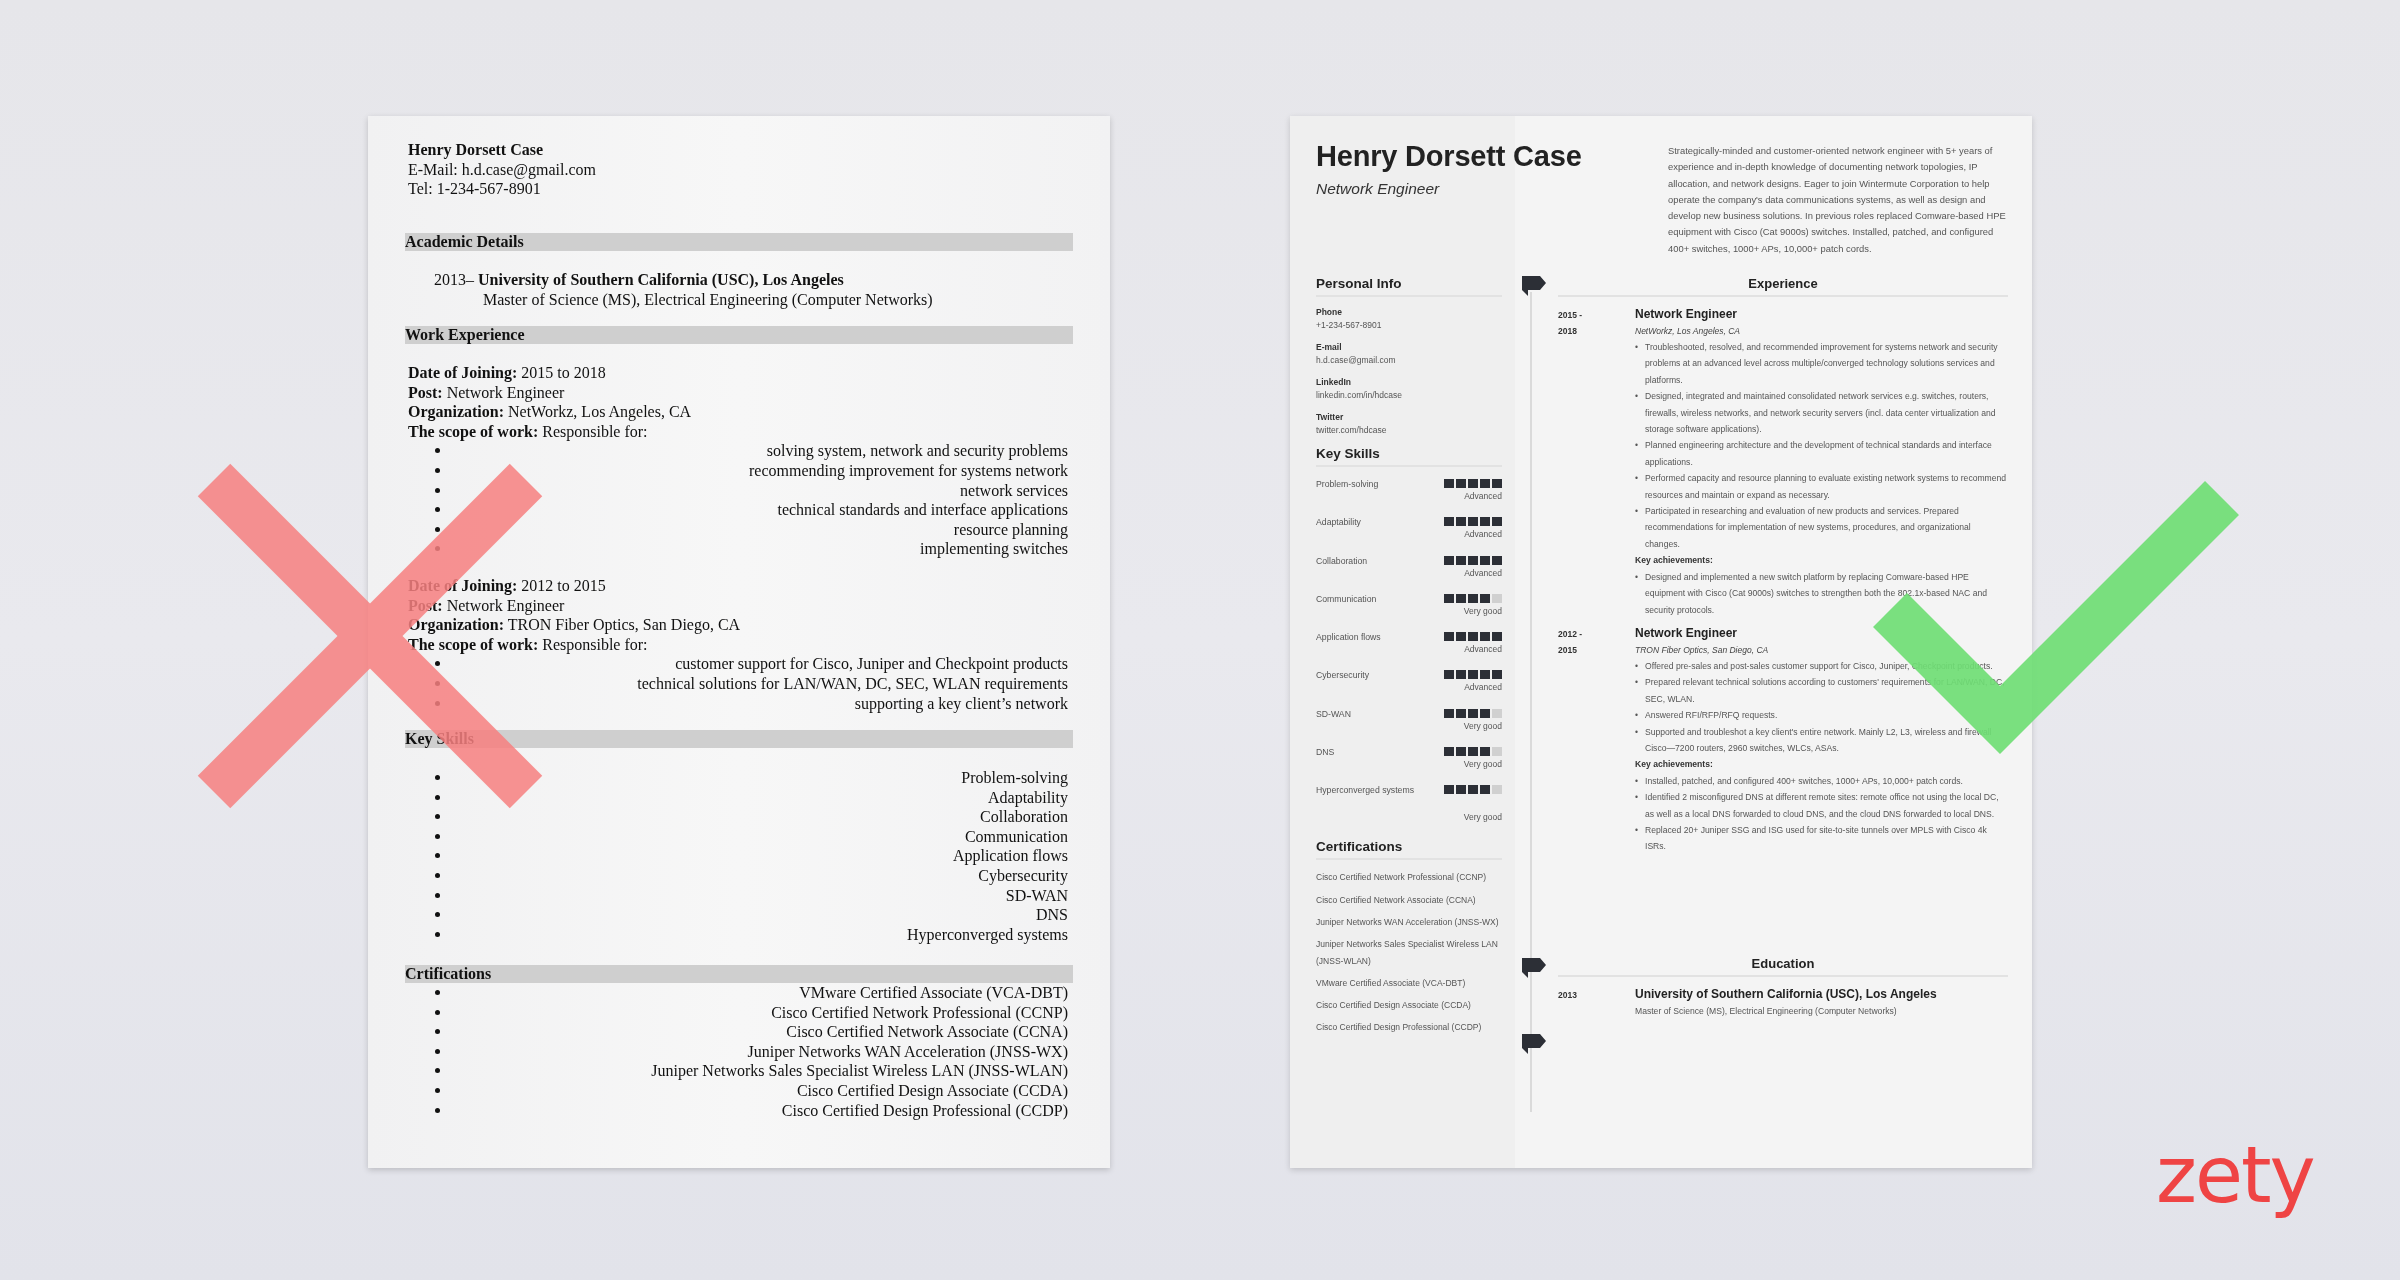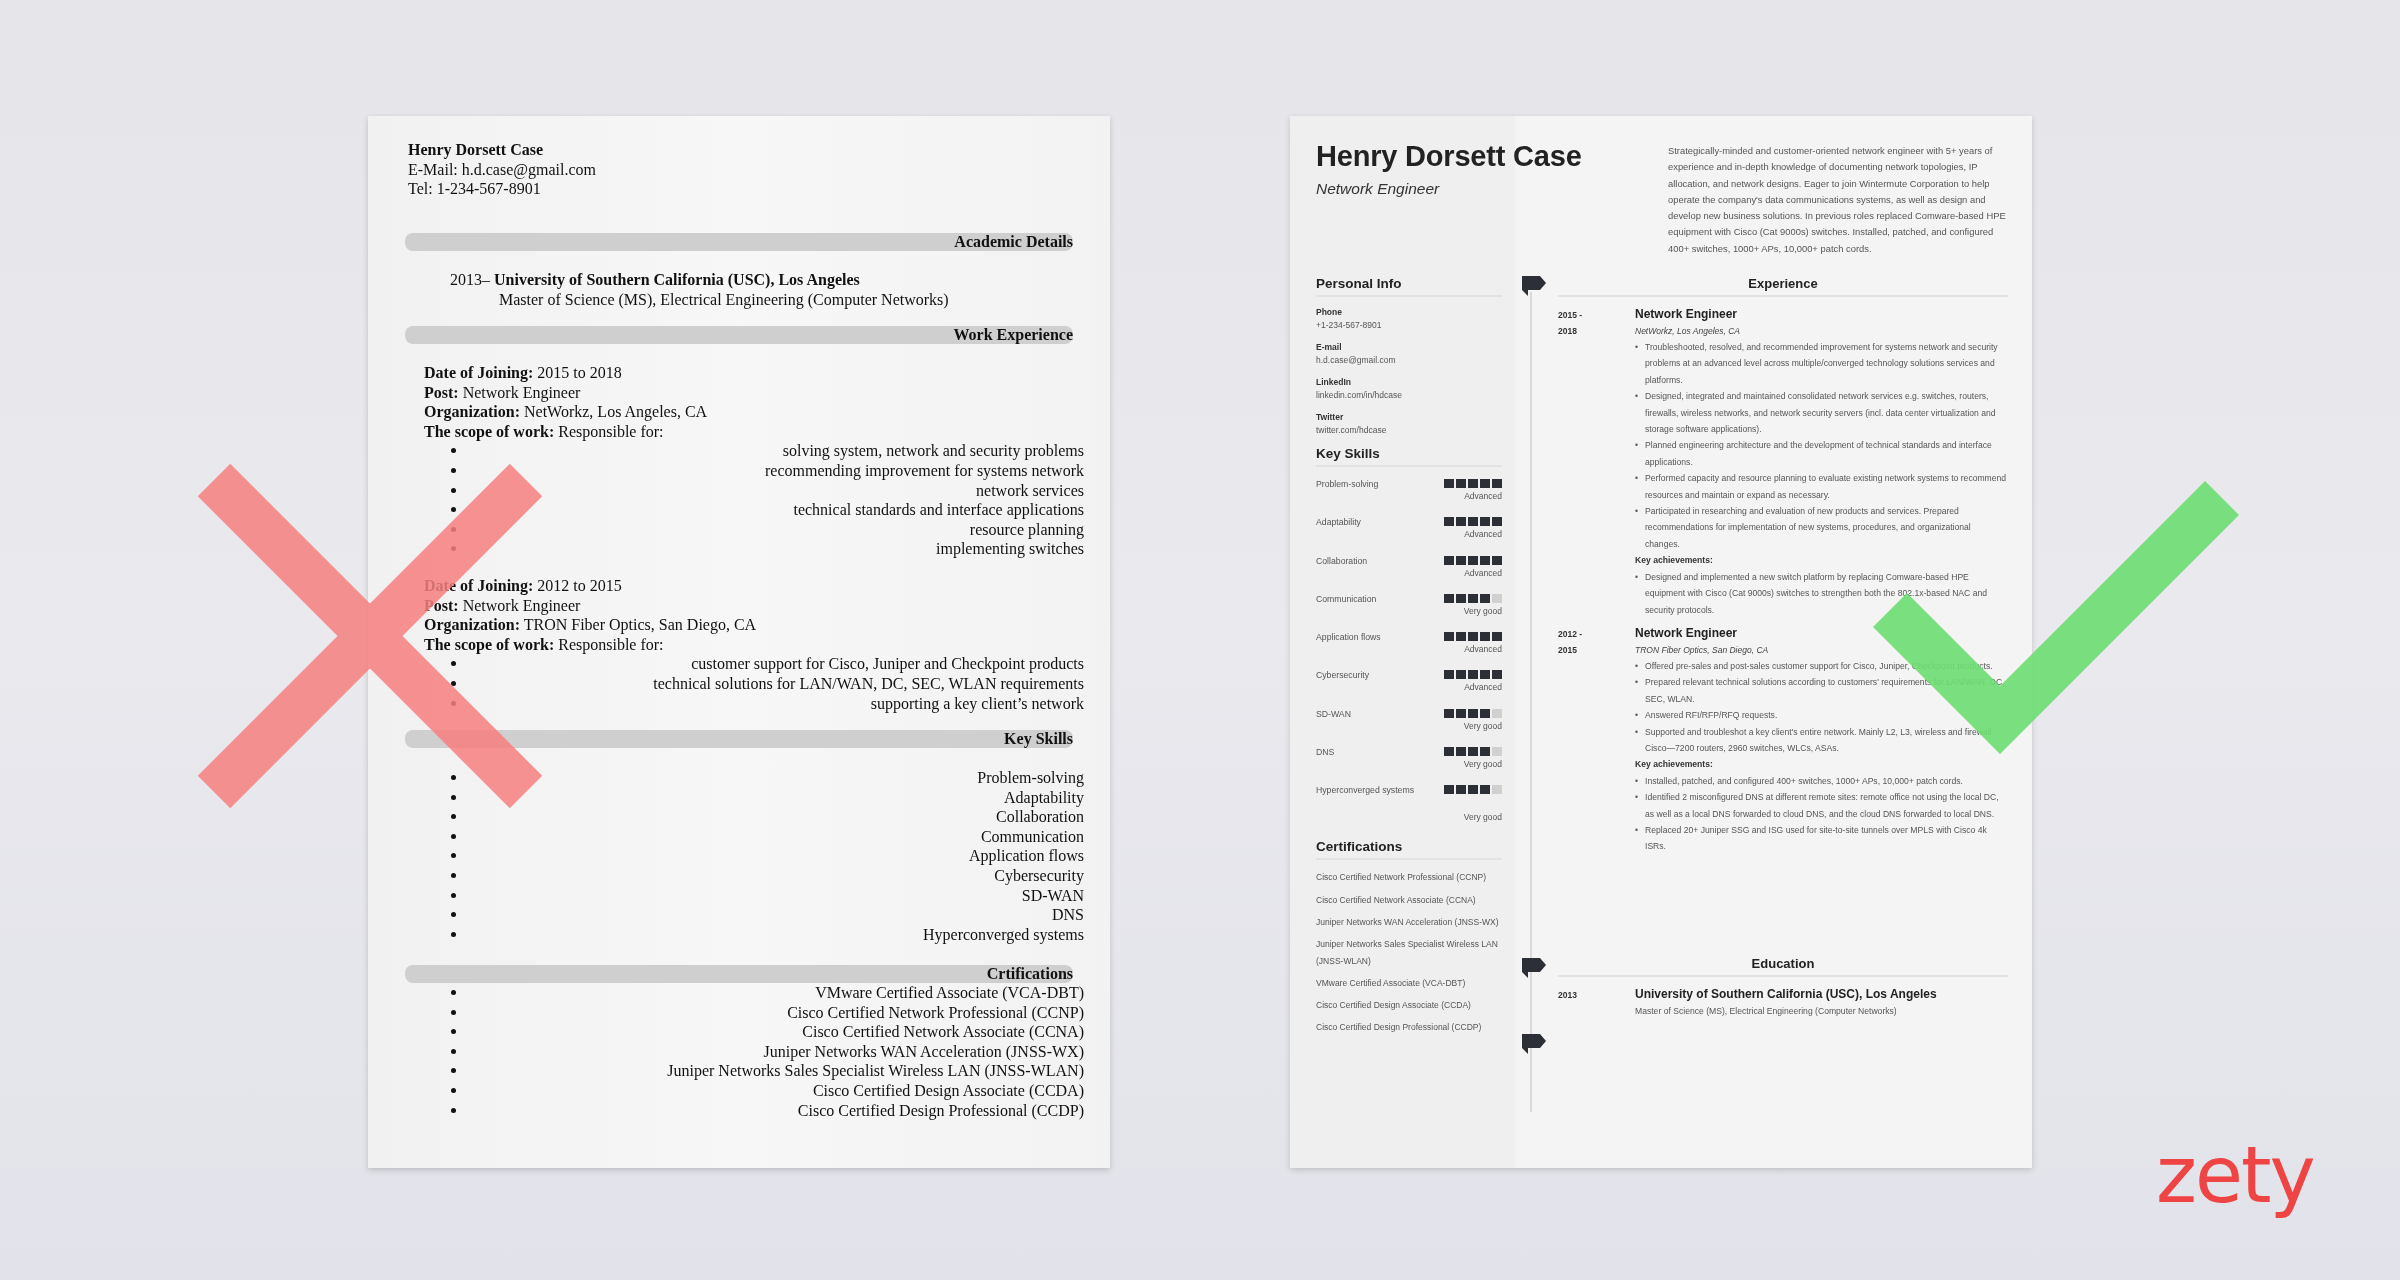--- a/index.html
+++ b/index.html
@@ -17,23 +17,23 @@
     box-shadow: 0 2px 6px rgba(0,0,0,0.18);
     font-family: "Liberation Serif", serif;
     color: #111;
     font-size: 16px;
     line-height: 19.6px;
   }
   .pl-contact { position: absolute; left: 40px; top: 24px; }
   .pl-name { font-weight: bold; }
   .pl-bar {
     position: absolute; left: 37px; width: 668px; height: 18px;
-    background: #cfcfcf; text-align: right; font-weight: bold; line-height: 18px; border-radius: 8px;
-  }
-  .pl-block { position: absolute; left: 40px; width: 660px; margin-left: 16px; }
+    background: #cfcfcf; text-align: left; font-weight: bold; line-height: 18px;
+  }
+  .pl-block { position: absolute; left: 40px; width: 660px; }
   .pl-edu-line1 { padding-left: 26px; }
   .pl-edu-line2 { padding-left: 75px; }
   .pl-ul { list-style: none; padding-left: 27px; text-align: right; }
   .pl-ul li { position: relative; padding-left: 24px; }
   .pl-ul li::before {
     content: ""; position: absolute; left: 0; top: 7px; width: 5px; height: 5px;
     border-radius: 50%; background: #111;
   }
   .pl-ul.skills li::before, .pl-ul.certs li::before { }
   b { font-weight: bold; }

